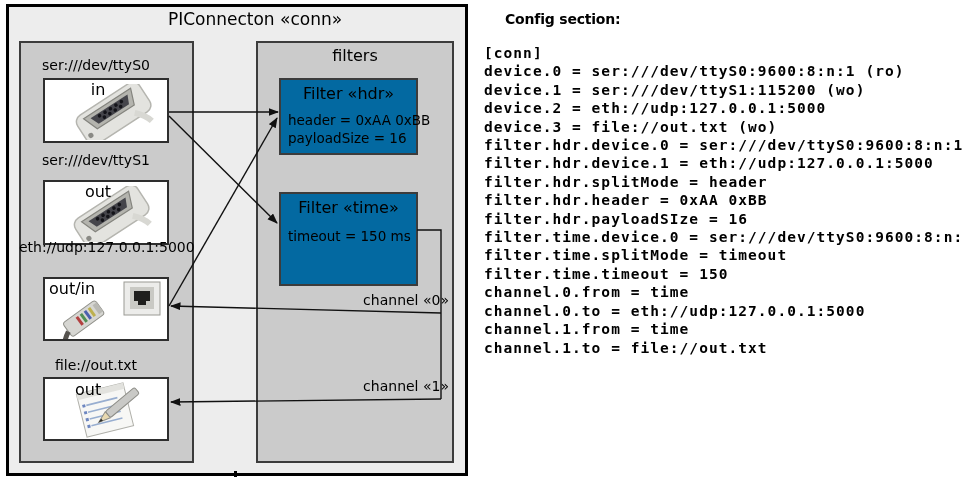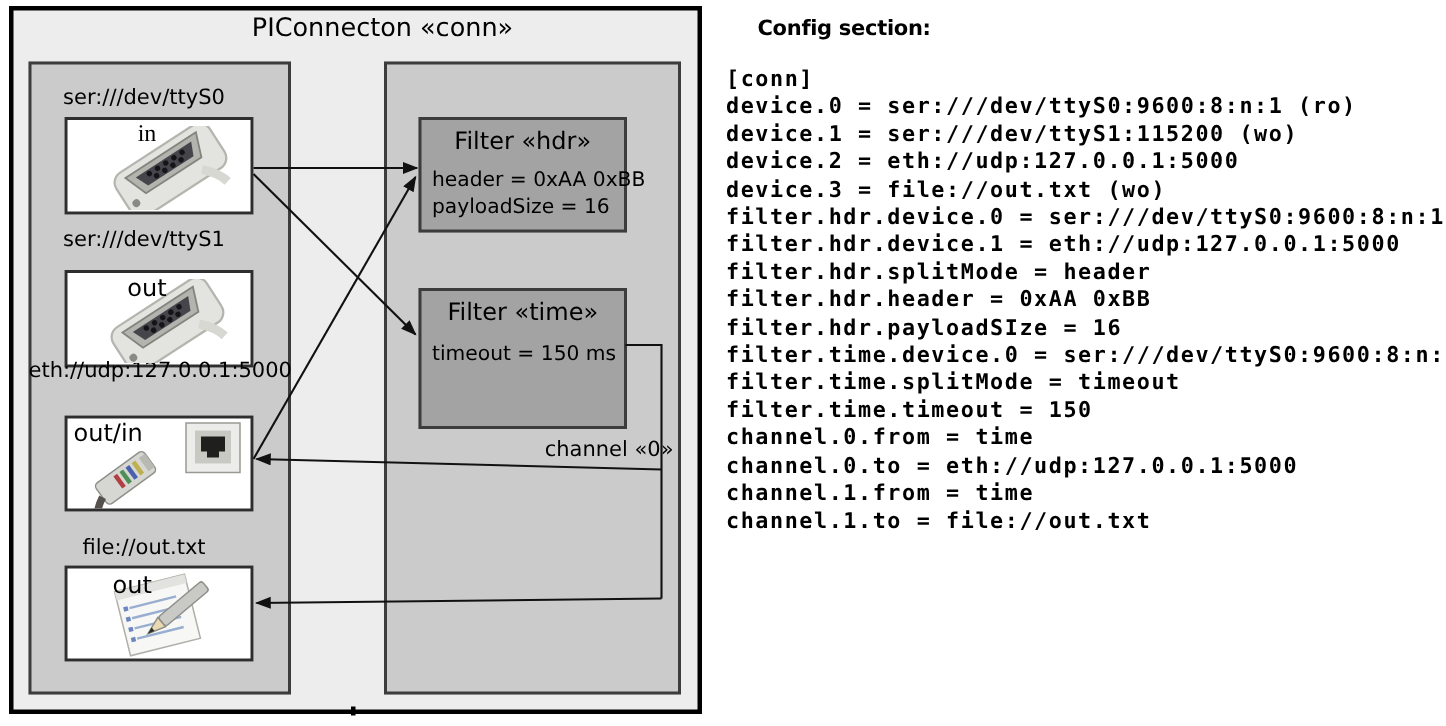--- a/index.html
+++ b/index.html
@@ -12,21 +12,21 @@
                font-size:17px;white-space:nowrap;}
   .panel{position:absolute;box-sizing:border-box;border:2px solid #3c3c3c;background:#cbcbcb;}
   .panel.devices{left:19px;top:41px;width:175px;height:422px;}
   .panel.filters{left:256px;top:41px;width:198px;height:422px;}
   .filters-title{position:absolute;left:256px;top:46px;width:198px;text-align:center;font-size:16px;}
   .dev-label{position:absolute;left:19px;width:154px;text-align:center;font-size:14px;white-space:nowrap;}
   .dev-box{position:absolute;left:43px;width:126px;box-sizing:border-box;
            border:2px solid #2e2e2e;background:#fff;}
   .port{position:absolute;font-size:16px;line-height:18px;white-space:nowrap;z-index:3;}
   .filter-box{position:absolute;left:279px;width:139px;box-sizing:border-box;
-              border:2px solid #3c3c3c;background:#a3a3a3;z-index:2;}
+              border:2px solid #3c3c3c;background:#0369a1;z-index:2;}
   .filter-title{text-align:center;font-size:16px;margin-top:4px;white-space:nowrap;}
   .filter-props{margin:8px 0 0 7px;font-size:13.5px;line-height:18px;white-space:nowrap;}
   .channel-label{position:absolute;left:257px;width:160px;text-align:right;
                  font-size:14px;white-space:nowrap;z-index:3;margin-left:32px;}
   .wires{position:absolute;left:0;top:0;z-index:4;pointer-events:none;}
   .dev-icon{position:absolute;z-index:1;}
   .bottom-tick{position:absolute;left:234px;top:471px;width:3px;height:6px;background:#000;}
   
   .config-heading{position:absolute;left:484px;top:11px;font-size:14px;font-weight:bold;
                   letter-spacing:-0.2px;white-space:nowrap;margin-left:21px;}
@@ -39,24 +39,25 @@
 <body>
 
 <div class="stage">
 
   <div class="outer-box"></div>
   <div class="outer-title">PIConnecton «conn»</div>
 
   <div class="panel devices"></div>
 
   <div class="panel filters"></div>
+  <div class="filters-title">filters</div>
 
   <div class="dev-label" style="top:57px;">ser:///dev/ttyS0</div>
   <div class="dev-box" style="top:78px;height:65px;"></div>
-  <div class="port" style="left:43px;width:110px;text-align:center;top:81px;font-family:Liberation Serif, serif;">in</div>
+  <div class="port" style="left:43px;width:110px;text-align:center;top:81px;">in</div>
   <svg class="dev-icon" style="left:46px;top:84px;" width="120" height="56" viewBox="0 0 120 56">
     <g transform="translate(66,27) rotate(-33)">
       <rect x="-37" y="-14" width="74" height="34" rx="8" fill="#e3e3df" stroke="#b5b5af" stroke-width="1.5"></rect>
       <path d="M -28 -9 L 28 -9 L 22 7 L -22 7 Z" fill="#b4b4ae" stroke="#84847e" stroke-width="1.2"></path>
       <path d="M -22 -5.5 L 22 -5.5 L 18 3.5 L -18 3.5 Z" fill="#45454b"></path>
       <g fill="#141419">
         <circle cx="-13" cy="-2.8" r="1.8"></circle>
           <circle cx="-6.5" cy="-2.8" r="1.8"></circle>
           <circle cx="0" cy="-2.8" r="1.8"></circle>
           <circle cx="6.5" cy="-2.8" r="1.8"></circle>
@@ -151,20 +152,21 @@
   </div>
 
   <div class="filter-box" style="top:192px;height:94px;">
     <div class="filter-title">Filter «time»</div>
     <div class="filter-props" style="margin-top:10px;">
       <div>timeout = 150 ms</div>
     </div>
   </div>
 
   <div class="channel-label" style="top:292px;">channel «0»</div>
+  <div class="channel-label" style="top:378px;">channel «1»</div>
 
   <svg class="wires" width="964" height="484" viewBox="0 0 964 484">
     <defs>
       <marker id="arr" markerWidth="11" markerHeight="9" refX="9.5" refY="4" orient="auto" markerUnits="userSpaceOnUse">
         <path d="M0,0 L10.5,4 L0,8 z" fill="#111"></path>
       </marker>
     </defs>
     <g stroke="#111" stroke-width="1.4" fill="none">
       <line x1="169" y1="112" x2="278" y2="112" marker-end="url(#arr)"></line>
       <line x1="169" y1="116" x2="277" y2="223" marker-end="url(#arr)"></line>

